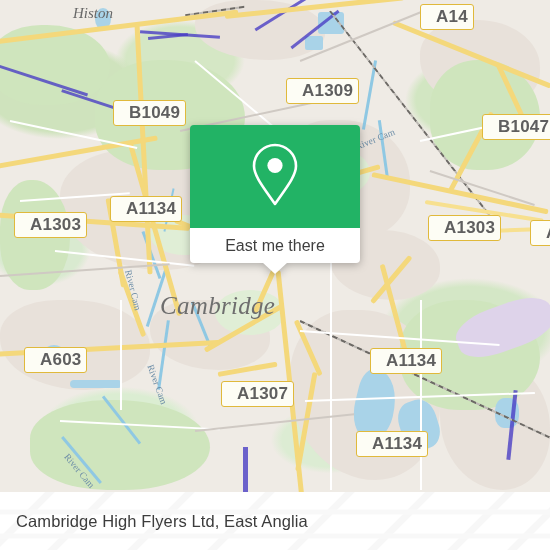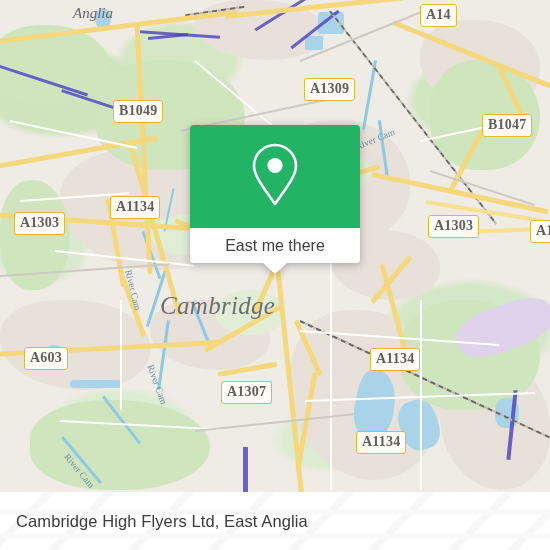--- a/index.html
+++ b/index.html
@@ -50,25 +50,25 @@
   }
   .cycle { position: absolute; background: #4a3fc4; height: 3px; opacity: .8; }
 
   
   .shield {
     position: absolute;
     background: #fdfdf5;
     border: 1.6px solid #e0b93b;
     border-radius: 3px;
     color: #5f5f5f;
-    font-size: 14px;
+    font-size: 17px;
     font-weight: bold;
     line-height: 1;
-    padding: 3px 5px 4px 5px;
-    font-family: Liberation Serif, serif;
+    padding: 3px 5px 4px 15px;
+    font-family: Liberation Sans, sans-serif;
     letter-spacing: .2px;
     white-space: nowrap;
   }
   .place-label {
     position: absolute;
     color: #7a7a7a;
     font-style: italic;
     font-family: "Liberation Serif", serif;
     white-space: nowrap;
   }
@@ -248,35 +248,35 @@
     <div class="road-minor" style="left:60px;top:420px;width:160px;transform:rotate(3deg);transform-origin:left center;"></div>
 
     <div class="road-grey" style="left:300px;top:60px;width:140px;transform:rotate(-22deg);transform-origin:left center;"></div>
     <div class="road-grey" style="left:180px;top:130px;width:150px;transform:rotate(-12deg);transform-origin:left center;"></div>
     <div class="road-grey" style="left:0px;top:275px;width:170px;transform:rotate(-4deg);transform-origin:left center;"></div>
     <div class="road-grey" style="left:195px;top:430px;width:160px;transform:rotate(-6deg);transform-origin:left center;"></div>
     <div class="road-grey" style="left:430px;top:170px;width:110px;transform:rotate(18deg);transform-origin:left center;"></div>
 
     <div id="shields">
         <div class="shield" style="left: 420px; top: 4px;">A14</div>
-        <div class="shield" style="left: 304px; top: 78px;">A1309</div>
+        <div class="shield" style="left: 286px; top: 78px;">A1309</div>
         <div class="shield" style="left: 113px; top: 100px;">B1049</div>
         <div class="shield" style="left: 482px; top: 114px;">B1047</div>
         <div class="shield" style="left: 110px; top: 196px;">A1134</div>
         <div class="shield" style="left: 14px; top: 212px;">A1303</div>
         <div class="shield" style="left: 428px; top: 215px;">A1303</div>
         <div class="shield" style="left: 530px; top: 220px;">A13</div>
         <div class="shield" style="left: 24px; top: 347px;">A603</div>
         <div class="shield" style="left: 370px; top: 348px;">A1134</div>
         <div class="shield" style="left: 221px; top: 381px;">A1307</div>
         <div class="shield" style="left: 356px; top: 431px;">A1134</div>
       </div>
 
     <div id="places">
-        <div class="place-label place-town" style="left: 73px; top: 5px;">Anglia</div>
+        <div class="place-label place-town" style="left: 73px; top: 5px;">Histon</div>
         <div class="place-label place-major" style="left: 160px; top: 292px;">Cambridge</div>
       </div>
 
     <div id="rivers">
         <div class="river-label" style="left: 356px; top: 142px; transform: rotate(-22deg); transform-origin: left center;">River Cam</div>
         <div class="river-label" style="left: 128px; top: 265px; transform: rotate(76deg); transform-origin: left center;">River Cam</div>
         <div class="river-label" style="left: 150px; top: 360px; transform: rotate(70deg); transform-origin: left center;">River Cam</div>
         <div class="river-label" style="left: 66px; top: 450px; transform: rotate(50deg); transform-origin: left center;">River Cam</div>
       </div>
 

